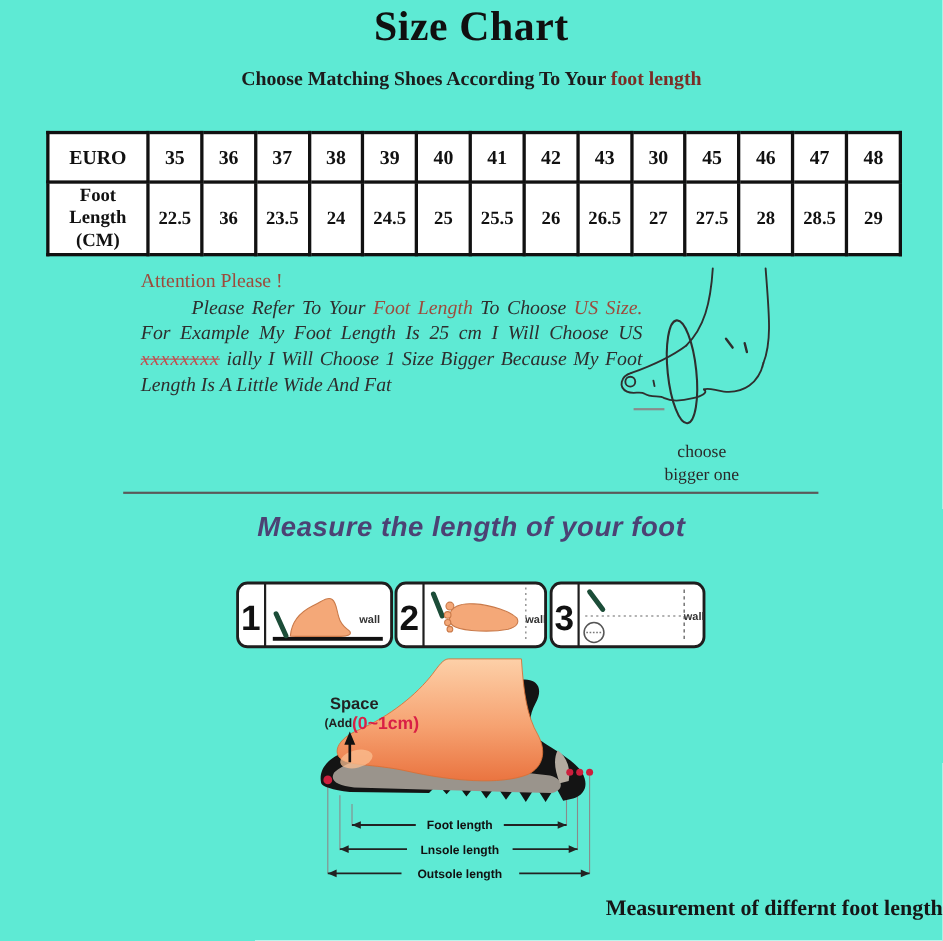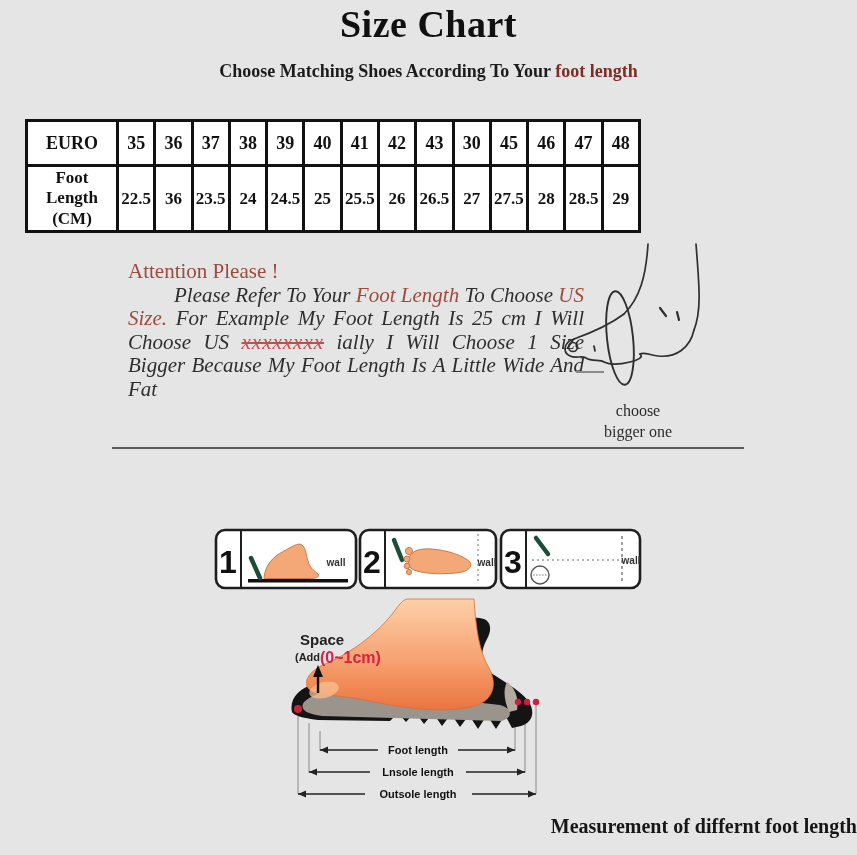--- a/index.html
+++ b/index.html
@@ -1,37 +1,37 @@
 <!DOCTYPE html>
 <html><head>
 <meta charset="utf-8">
 <style>
   html,body{margin:0;padding:0;background:#ffffff;}
-  #page{position:relative;width:857px;height:855px;background:#e5e5e5;overflow:hidden;
+  #page{position:relative;width:857px;height:855px;background:#5eead4;overflow:hidden;
         font-family:"Liberation Serif",serif;color:#1a1a1a;}
 
   
   .page-title{position:absolute;top:2px;left:0;width:100%;text-align:center;
     font-size:38px;font-weight:bold;letter-spacing:.5px;color:#101010;}
   .subtitle{position:absolute;top:61px;left:0;width:100%;text-align:center;
     font-size:18px;font-weight:bold;color:#1c1c1c;}
   .subtitle .hl{color:#7b2d26;}
 
   
-  .size-table{position:absolute;left:25px;top:119px;width:616px;border-collapse:collapse;
+  .size-table{position:absolute;left:42px;top:119px;width:778px;border-collapse:collapse;
     table-layout:fixed;}
   .size-table th,.size-table td{border:3px solid #111;text-align:center;vertical-align:middle;
     font-weight:bold;color:#111;background:#fff;padding:0;}
   .size-table .hdr-row th,.size-table .hdr-row td{height:42px;font-size:18px;}
   .size-table .val-row th,.size-table .val-row td{height:63px;font-size:17px;text-align:center;}
   .size-table th.lbl{width:88px;}
   .size-table .row-label{white-space:pre-line;font-size:15px;line-height:1.2;}
 
   
-  .attention{position:absolute;left:128px;top:260px;width:456px;font-size:21px;
+  .attention{position:absolute;left:128px;top:244px;width:456px;font-size:18px;
     line-height:23.5px;color:#2e2e2e;}
   .attention .att-head{color:#9d4b3c;}
   .attention .body{text-align:justify;text-indent:46px;margin:0;font-style:italic;}
   .attention .hl{color:#9d4b3c;}
   .attention .censored{color:#c14f52;text-decoration:line-through;letter-spacing:1px;}
 
   .leader-line{position:absolute;left:576px;top:371px;width:28px;height:2px;background:#8a8a8a;}
 
   .choose-note{position:absolute;left:572px;top:400px;width:132px;text-align:center;
     font-size:16px;line-height:21px;color:#2b2b2b;}
@@ -125,20 +125,21 @@
 
   <div class="leader-line"></div>
 
   <div class="choose-note">
     <div>choose</div>
     <div>bigger one</div>
   </div>
 
   <div class="divider"></div>
 
+  <div class="measure-heading">Measure the length of your foot</div>
 
   <svg class="steps-svg" width="450" height="80" viewBox="0 0 450 80">
 
     <g>
       <rect x="14" y="10" width="140" height="58" rx="9" fill="#ffffff" stroke="#1e1e1e" stroke-width="2.6"></rect>
       <line x1="39" y1="10" x2="39" y2="68" stroke="#1e1e1e" stroke-width="2"></line>
       <text x="26" y="53" font-size="32" font-weight="bold" text-anchor="middle" fill="#111">1</text>
       <rect x="46" y="59" width="100" height="3.5" fill="#111"></rect>
       <path d="M 62 58 C 63 46 70 37 82 31 C 90 27 96 22 100 25 C 104 28 104 35 106 41 C 108 49 113 51 116 54 C 118 57 114 58.5 108 58.5 L 67 58.5 C 63 58.5 61.5 58.5 62 58 Z" fill="#f4a878" stroke="#c97a4a" stroke-width="1"></path>
       <line x1="49" y1="38" x2="58" y2="58" stroke="#1c4d38" stroke-width="4.5" stroke-linecap="round"></line>

